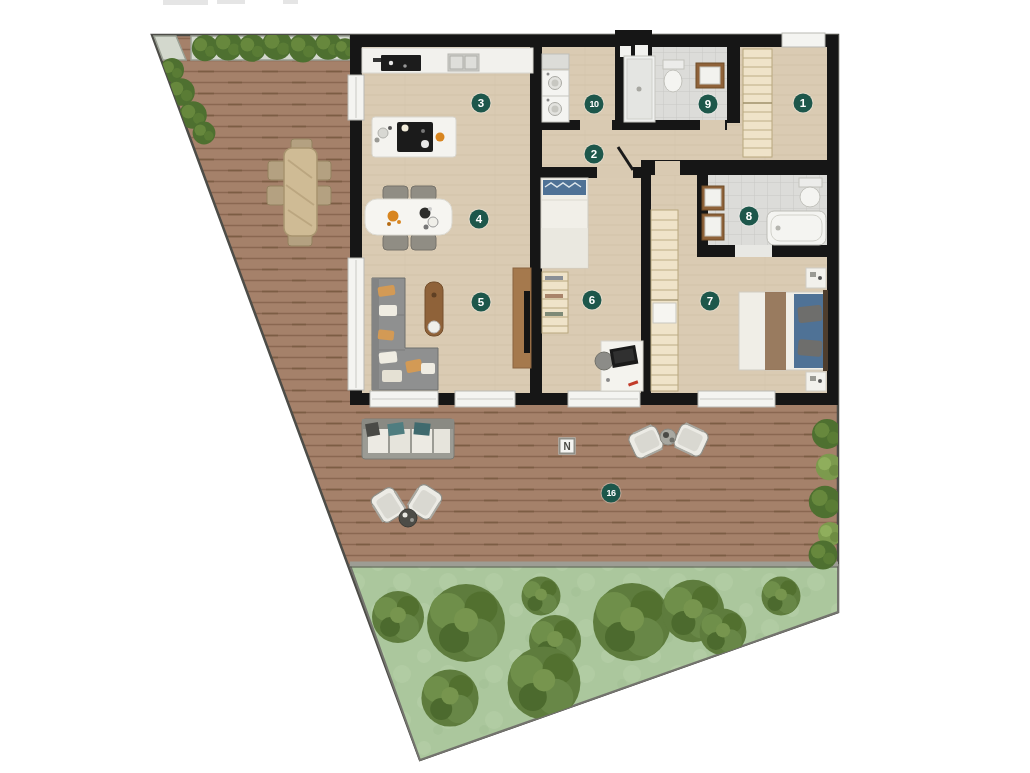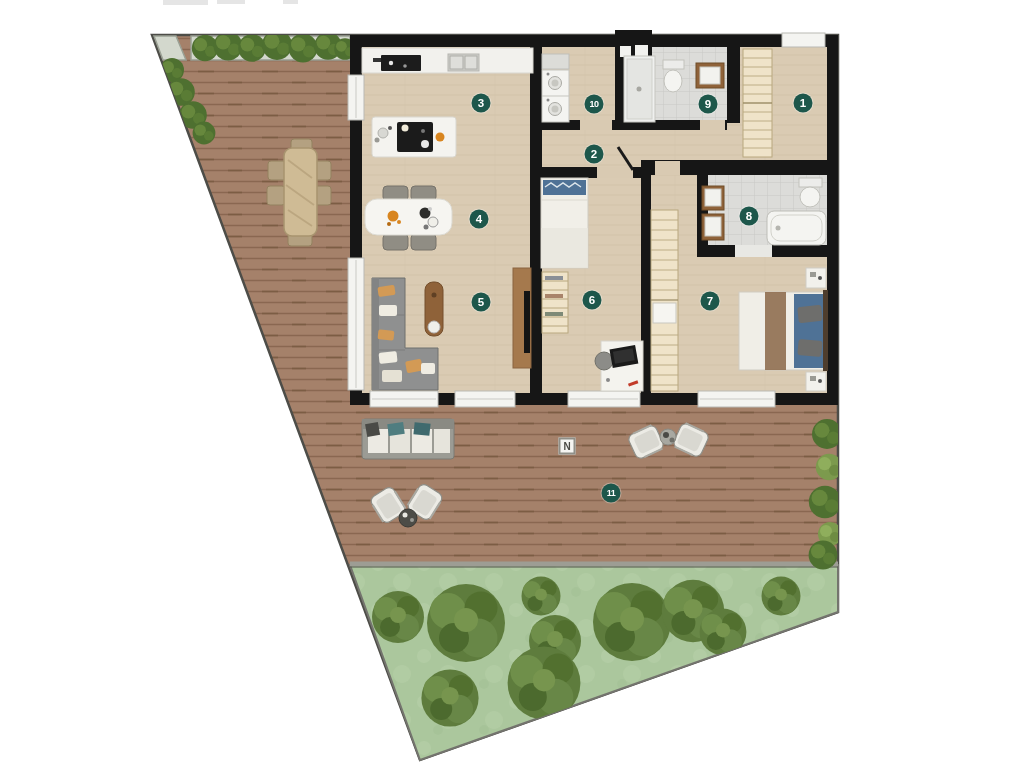--- a/index.html
+++ b/index.html
@@ -381,16 +381,16 @@
   <div class="marker" style="left: 803px; top: 103px; background: rgb(29, 87, 75); color: rgb(255, 255, 255);">1</div>
   <div class="marker" style="left: 594px; top: 154px; background: rgb(29, 87, 75); color: rgb(255, 255, 255);">2</div>
   <div class="marker" style="left: 481px; top: 103px; background: rgb(29, 87, 75); color: rgb(255, 255, 255);">3</div>
   <div class="marker" style="left: 479px; top: 219px; background: rgb(29, 87, 75); color: rgb(255, 255, 255);">4</div>
   <div class="marker" style="left: 481px; top: 302px; background: rgb(29, 87, 75); color: rgb(255, 255, 255);">5</div>
   <div class="marker" style="left: 592px; top: 300px; background: rgb(29, 87, 75); color: rgb(255, 255, 255);">6</div>
   <div class="marker" style="left: 710px; top: 301px; background: rgb(29, 87, 75); color: rgb(255, 255, 255);">7</div>
   <div class="marker" style="left: 749px; top: 216px; background: rgb(29, 87, 75); color: rgb(255, 255, 255);">8</div>
   <div class="marker" style="left: 708px; top: 104px; background: rgb(29, 87, 75); color: rgb(255, 255, 255);">9</div>
   <div class="marker small" style="left: 594px; top: 104px; background: rgb(29, 87, 75); color: rgb(255, 255, 255);">10</div>
-  <div class="marker small" style="left: 611px; top: 493px; background: rgb(29, 87, 75); color: rgb(255, 255, 255);">11</div>
+  <div class="marker small" style="left: 611px; top: 493px; background: rgb(29, 87, 75); color: rgb(255, 255, 255);">16</div>
 
   <div class="north" style="left:567px;top:446px;">N</div>
 </div>
 
 </body></html>

